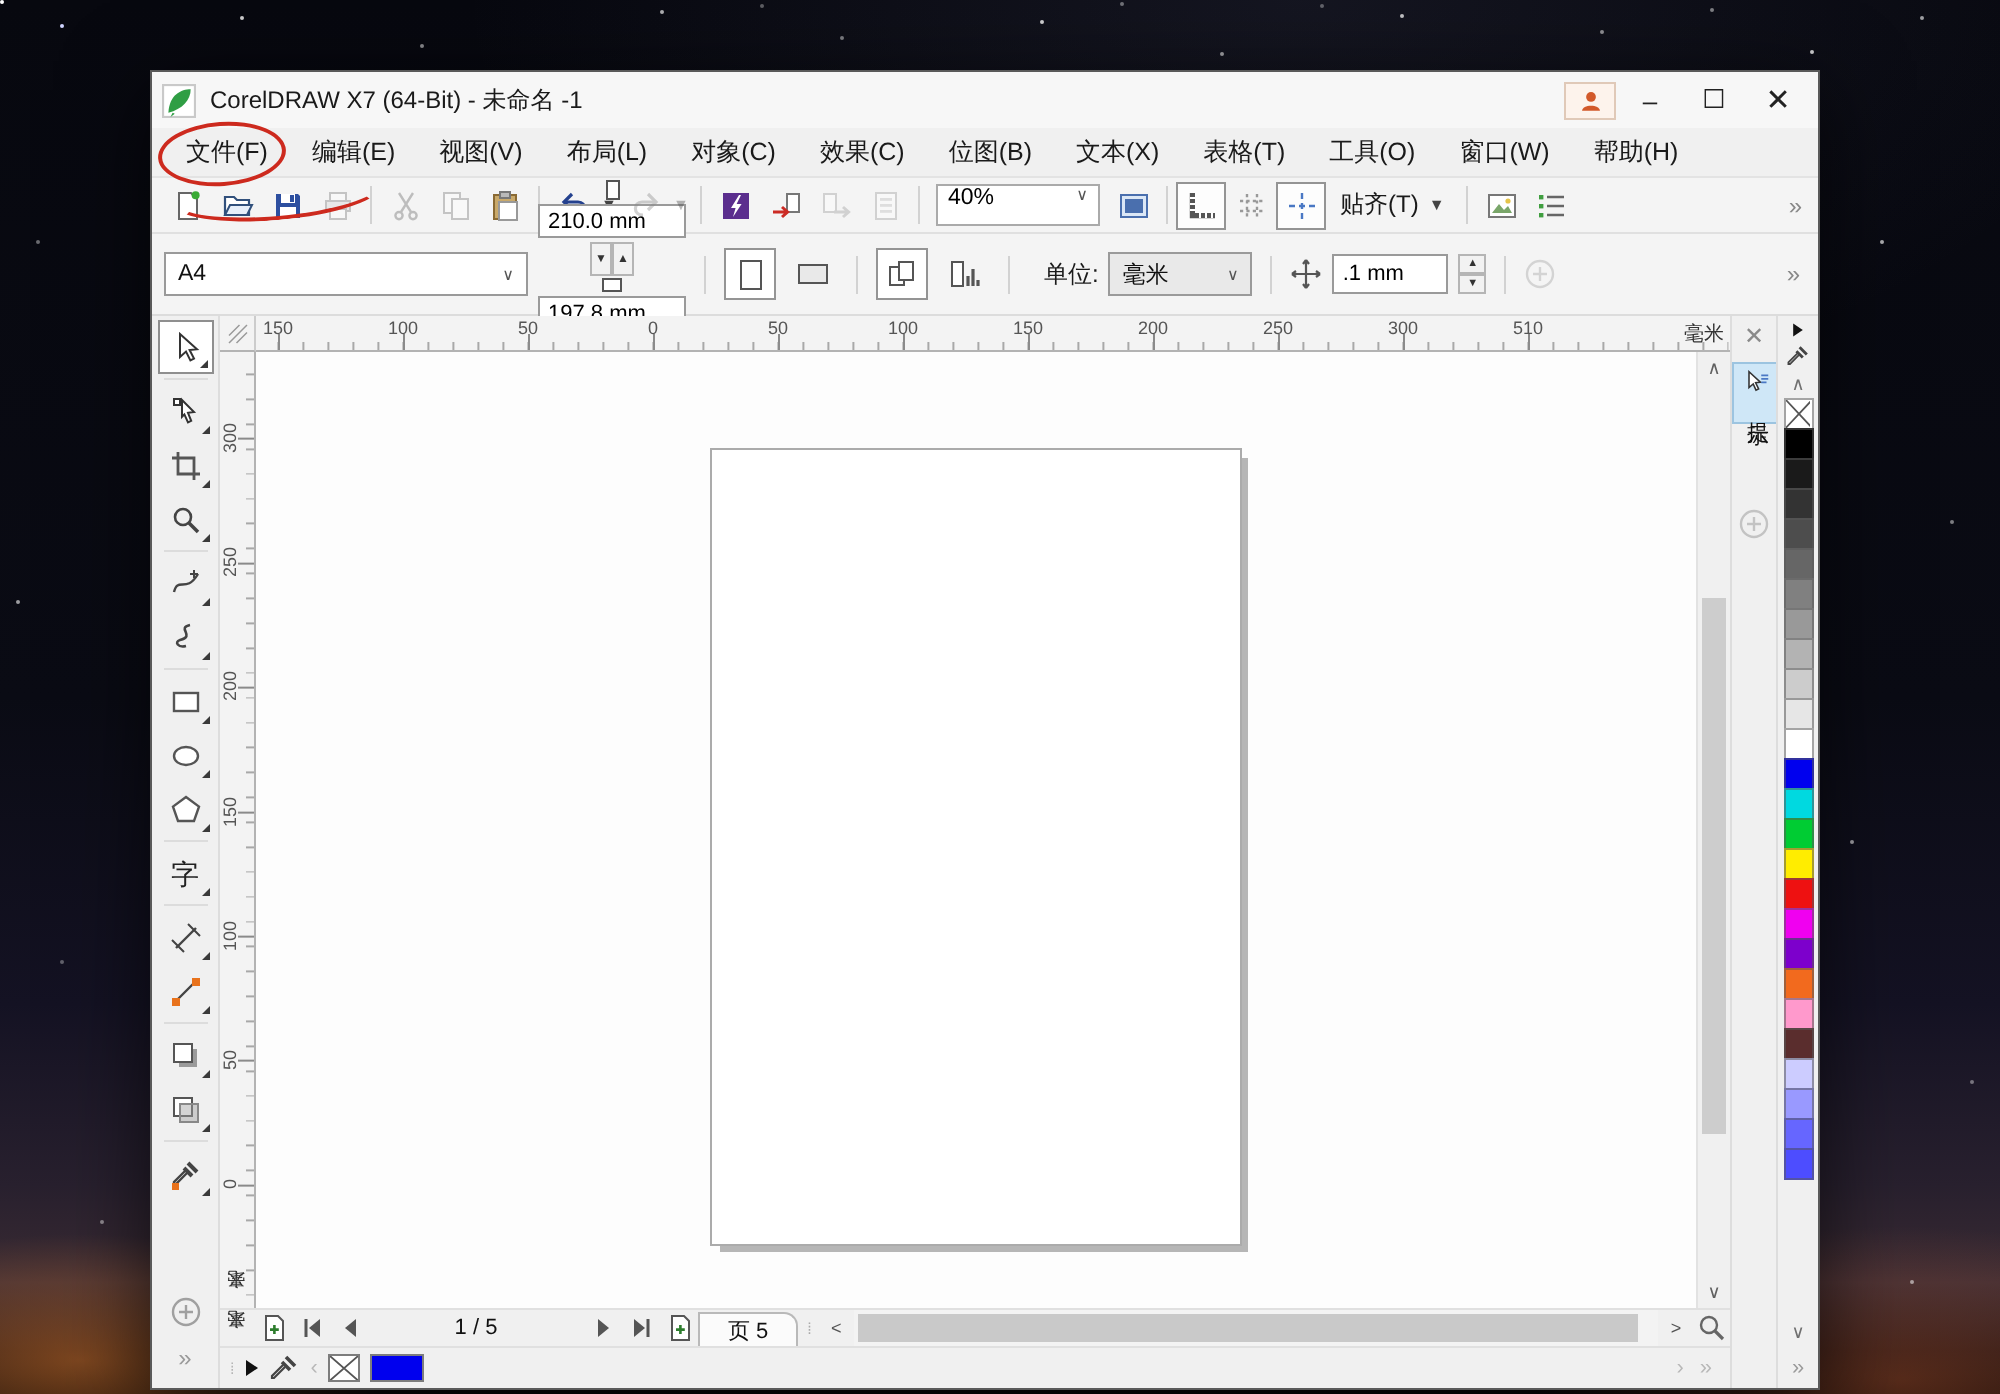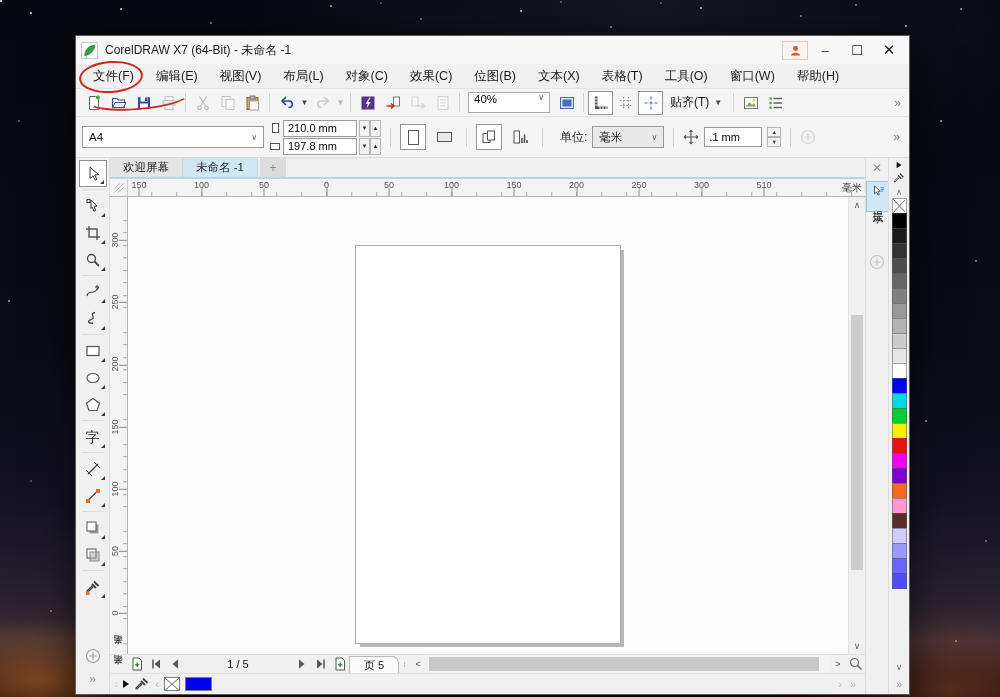--- a/index.html
+++ b/index.html
@@ -60,21 +60,21 @@
     font-size:12px; color:#1a1a1a; flex:none; }
   .chev2 { font-size:12px; color:#888; margin-left:auto; padding-right:3px; }
   
   .propbar { height:41px; background:#f4f4f4; display:flex; align-items:center; padding:0 6px;
     border-bottom:1px solid #dcdcdc; flex:none; gap:5px; }
   .combo { background:#fff; border:1px solid #9a9a9a; height:22px; display:flex; align-items:center;
     font-size:11.5px; padding:0 6px; color:#111; }
   .combo .carat { margin-left:auto; font-size:8px; color:#555; }
   .paper-combo { width:182px; }
   .dims { display:flex; flex-direction:column; gap:1px; }
-  .dimrow { display:flex; align-items:center; gap:2px; }
+  .dimrow { display:flex; align-items:center; gap:2px;flex-direction:column; }
   .dim-ico { width:12px; display:flex; justify-content:center; }
   .dim-ico span { display:inline-block; border:1px solid #555; background:#fff; }
   .ico-portrait-s { width:7px; height:10px; }
   .ico-landscape-s { width:10px; height:7px; }
   .dim-input { width:74px; height:17px; border:1px solid #9a9a9a; background:#fff; font-size:11px;
     display:flex; align-items:center; padding:0 4px; }
   .spin-h { display:flex; }
   .spin-h b { width:11px; height:17px; border:1px solid #b5b5b5; background:#f2f2f2; font-size:6px;
     color:#333; display:flex; align-items:center; justify-content:center; }
   .pb-btn { width:26px; height:26px; border:1px solid transparent; display:flex; align-items:center;
@@ -549,25 +549,20 @@
             <svg width="16" height="16" viewBox="0 0 16 16">
               <circle cx="8" cy="8" r="6.5" fill="none" stroke="#a0a0a0" stroke-width="1.2"></circle>
               <path d="M8 4.5 V11.5 M4.5 8 H11.5" stroke="#a0a0a0" stroke-width="1.2"></path>
             </svg>
           </span>
           <span class="tbx-chev">»</span>
         </div>
       </div>
 
     <div class="center">
-      <div class="tabrow" id="tabrow">
-          <div class="tab">欢迎屏幕</div>
-          <div class="tab active">未命名 -1</div>
-          <div class="tab-new">+</div>
-        </div>
 
       <div class="rulerrow">
         <div class="ruler-corner">
             <svg width="12" height="12" viewBox="0 0 16 16">
               <path d="M2 14 L14 2 M2 9 L9 2 M7 14 L14 7" stroke="#9a9a9a" stroke-width="1" fill="none"></path>
             </svg>
           </div>
         <div class="hruler" id="hruler">
           <span class="hruler-unit">毫米</span>
         <span class="rl" style="left: 11px;">150</span>

